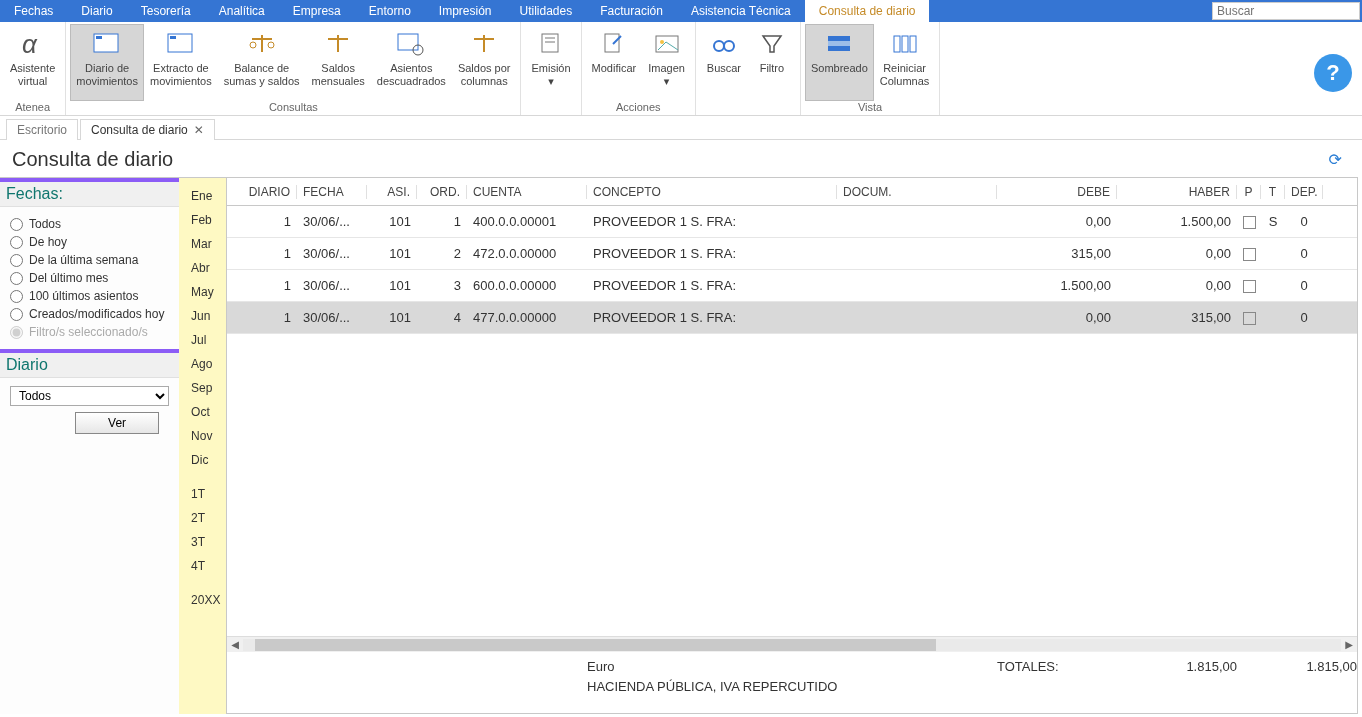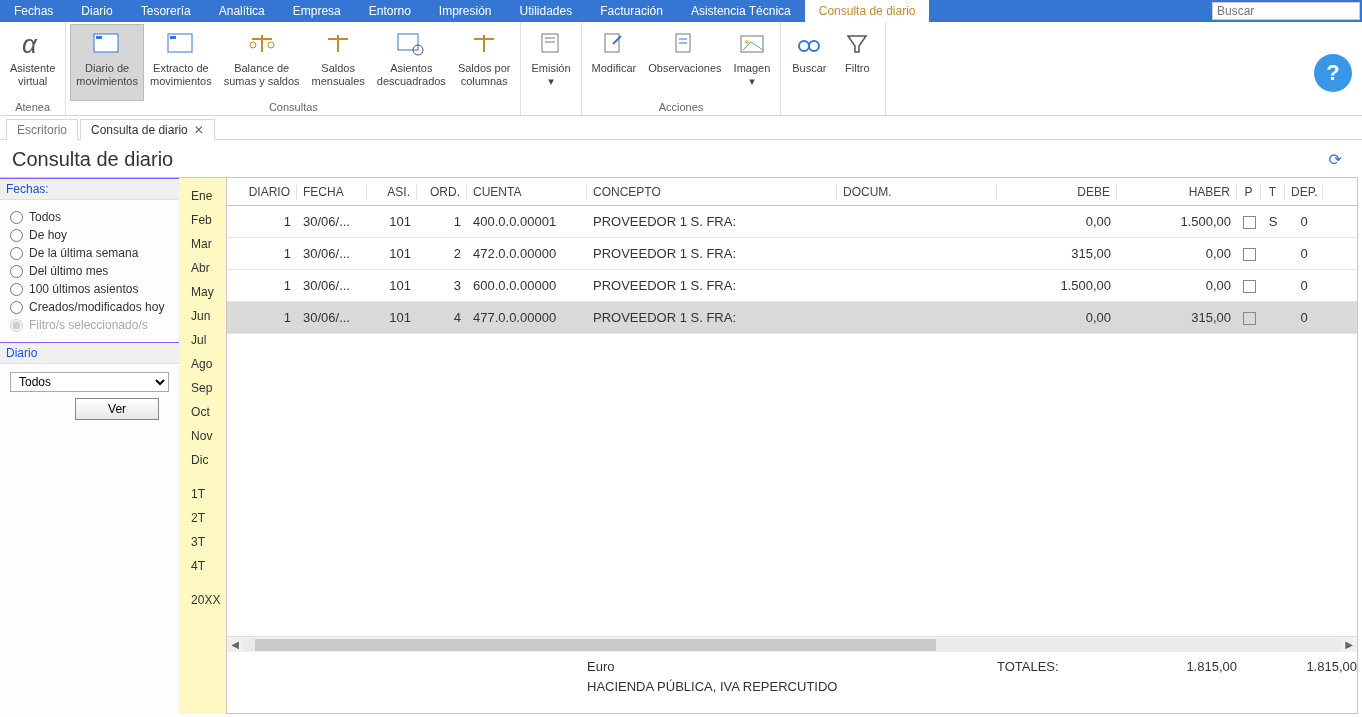--- a/index.html
+++ b/index.html
@@ -31,21 +31,21 @@
   
   .page-title-row { display: flex; align-items: center; padding: 8px 12px 6px; }
   .page-title { font-size: 20px; font-weight: 400; color: #333; flex: 1; }
   .refresh-btn { color: #2a7dd4; font-size: 16px; cursor: pointer; padding: 2px 8px; }
   
   
   .main { display: flex; height: calc(717px - 22px - 94px - 24px - 40px); }
   
   
   .filter-pane { width: 206px; border-top: 1px solid #c8c8c8; background: #fdfdfd; padding: 0; }
-  .filter-section-title { background: #f0f0f0; border-top: 1px solid #8b5cf6; border-bottom: 1px solid #e0e0e0; padding: 3px 6px; font-size: 12px; color: #1d4ed8; }
+  .filter-section-title { background: #f0f0f0; border-top: 4px solid #8b5cf6; border-bottom: 1px solid #e0e0e0; padding: 3px 6px; font-size: 16px; color: #0f766e; }
   .radio-list { padding: 8px 10px; }
   .radio-item { display: flex; align-items: center; gap: 6px; padding: 2px 0; font-size: 12px; color: #333; }
   .radio-item input { }
   .radio-item.disabled { color: #aaa; }
   .diario-select-wrap { padding: 8px 10px; }
   .diario-select { width: 100%; height: 20px; border: 1px solid #aaa; background: #fff; font-size: 12px; padding: 0 4px; }
   .ver-btn-wrap { text-align: right; padding: 6px 10px 0; }
   .ver-btn { width: 84px; height: 22px; border: 1px solid #888; background: linear-gradient(#fff,#e6e6e6); cursor: pointer; font-size: 12px; }
   
   
@@ -212,30 +212,20 @@
             <svg width="30" height="24">
               <rect x="6" y="2" width="14" height="18" fill="#fff" stroke="#777"></rect>
               <line x1="22" y1="4" x2="14" y2="12" stroke="#3575d3" stroke-width="2"></line>
             </svg>
           </div>
         <div class="label">Modificar</div>
       </div>
       <div class="ribbon-btn">
         <div class="icon">
             <svg width="30" height="24">
-              <rect x="6" y="2" width="14" height="18" fill="#fff" stroke="#777"></rect>
-              <line x1="9" y1="7" x2="17" y2="7" stroke="#3575d3"></line>
-              <line x1="9" y1="11" x2="17" y2="11" stroke="#3575d3"></line>
-            </svg>
-          </div>
-        <div class="label">Observaciones</div>
-      </div>
-      <div class="ribbon-btn">
-        <div class="icon">
-            <svg width="30" height="24">
               <rect x="4" y="4" width="22" height="16" fill="#fff" stroke="#777"></rect>
               <circle cx="10" cy="10" r="2" fill="#f5c244"></circle>
               <polyline points="6,18 14,10 26,18" fill="none" stroke="#5aa"></polyline>
             </svg>
           </div>
         <div class="label" style="white-space:pre-line">Imagen
 ▾</div>
       </div>
     </div>
     <div class="ribbon-group-title">Acciones</div>
@@ -257,20 +247,46 @@
             <svg width="30" height="24">
               <polygon points="6,4 24,4 17,14 17,20 13,20 13,14" fill="none" stroke="#555" stroke-width="1.5"></polygon>
             </svg>
           </div>
         <div class="label">Filtro</div>
       </div>
     </div>
     <div class="ribbon-group-title"></div>
   </div>
 
+  <div class="ribbon-group">
+    <div class="ribbon-items">
+      <div class="ribbon-btn active">
+        <div class="icon">
+            <svg width="30" height="24">
+              <rect x="4" y="4" width="22" height="5" fill="#3575d3"></rect>
+              <rect x="4" y="9" width="22" height="5" fill="#9cbde8"></rect>
+              <rect x="4" y="14" width="22" height="5" fill="#3575d3"></rect>
+            </svg>
+          </div>
+        <div class="label">Sombreado</div>
+      </div>
+      <div class="ribbon-btn">
+        <div class="icon">
+            <svg width="30" height="24">
+              <rect x="4" y="4" width="6" height="16" fill="#fff" stroke="#3575d3"></rect>
+              <rect x="12" y="4" width="6" height="16" fill="#fff" stroke="#3575d3"></rect>
+              <rect x="20" y="4" width="6" height="16" fill="#fff" stroke="#3575d3"></rect>
+            </svg>
+          </div>
+        <div class="label" style="white-space:pre-line">Reiniciar
+Columnas</div>
+      </div>
+    </div>
+    <div class="ribbon-group-title">Vista</div>
+  </div>
 </div>
 
 <div class="help-badge">?</div>
 
 <div class="doc-tabs">
   <div class="doc-tab"><span>Escritorio</span></div>
   <div class="doc-tab"><span>Consulta de diario</span><span class="close">✕</span></div>
 </div>
 
 <div class="page-title-row">

